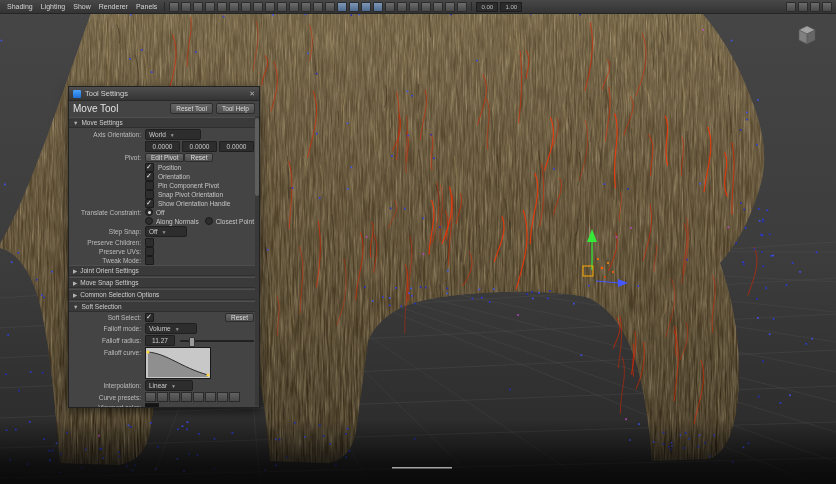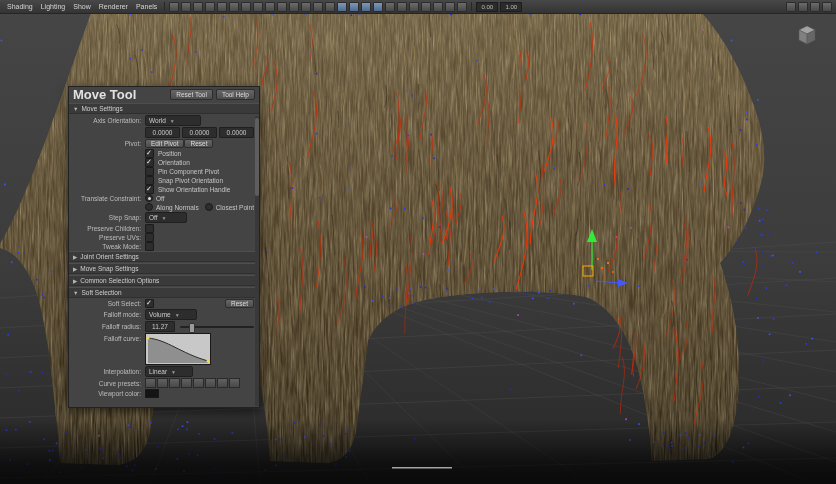--- a/index.html
+++ b/index.html
@@ -23,21 +23,21 @@
   
   .panel{position:absolute;left:68px;top:86px;width:190px;height:320px;z-index:20;
          background:#444;border:1px solid #222;box-shadow:0 3px 10px rgba(0,0,0,.55);
          display:flex;flex-direction:column;}
   .ptitle{height:13px;flex:none;background:linear-gradient(#4e4e4e,#343434);
           border-bottom:1px solid #282828;display:flex;align-items:center;gap:4px;padding:0 4px;}
   .picon{width:8px;height:8px;background:linear-gradient(#4aa3ff,#1c6fd4);border-radius:1px;flex:none;}
   .ptext{font-size:7.5px;color:#d2d2d2;}
   .pclose{margin-left:auto;font-size:7px;color:#b0b0b0;line-height:7px;}
   .toolrow{height:15px;flex:none;display:flex;align-items:center;gap:3px;padding:0 4px;}
-  .toolname{font-size:13px;font-weight:bold;color:#e2e2e2;margin-right:auto;}
+  .toolname{font-size:10px;font-weight:normal;color:#e2e2e2;margin-right:auto;}
   .btn{background:linear-gradient(#666,#4d4d4d);border:1px solid #2d2d2d;border-radius:2px;
        color:#ddd;font-size:6.5px;height:11px;line-height:10px;padding:0 5px;cursor:default;}
   .pbody{flex:1;overflow:hidden;position:relative;padding:1px 5px 0 2px;}
   .sec{height:9px;background:#3a3a3a;border-top:1px solid #4e4e4e;border-bottom:1px solid #2f2f2f;
        display:flex;align-items:center;gap:3px;font-size:6.5px;color:#cfcfcf;
        padding-left:4px;margin:0 -5px 1px -2px;}
   .arr{font-size:5.5px;color:#b5b5b5;}
   .row{display:flex;align-items:center;min-height:9px;margin-bottom:1px;}
   .row.cbrow{min-height:8px;margin-bottom:0;}
   .lbl{width:70px;flex:none;text-align:right;font-size:6.5px;color:#bdbdbd;margin-right:4px;}
@@ -737,20 +737,25 @@
     <span style="flex:1"></span>
     <span class="icons">
         <span class="ti" title="render-view"></span>
         <span class="ti" title="ipr-render"></span>
         <span class="ti" title="snapshot"></span>
         <span class="ti" title="scene-options"></span>
       </span>
   </div>
 
   <div class="panel">
+    <div class="ptitle">
+      <span class="picon"></span>
+      <span class="ptext">Tool Settings</span>
+      <span class="pclose">✕</span>
+    </div>
     <div class="toolrow">
       <span class="toolname">Move Tool</span>
       <button class="btn">Reset Tool</button>
       <button class="btn">Tool Help</button>
     </div>
 
     <div class="pbody">
       <div class="sec">
         <span class="arr">▼</span>
         <span>Move Settings</span>

